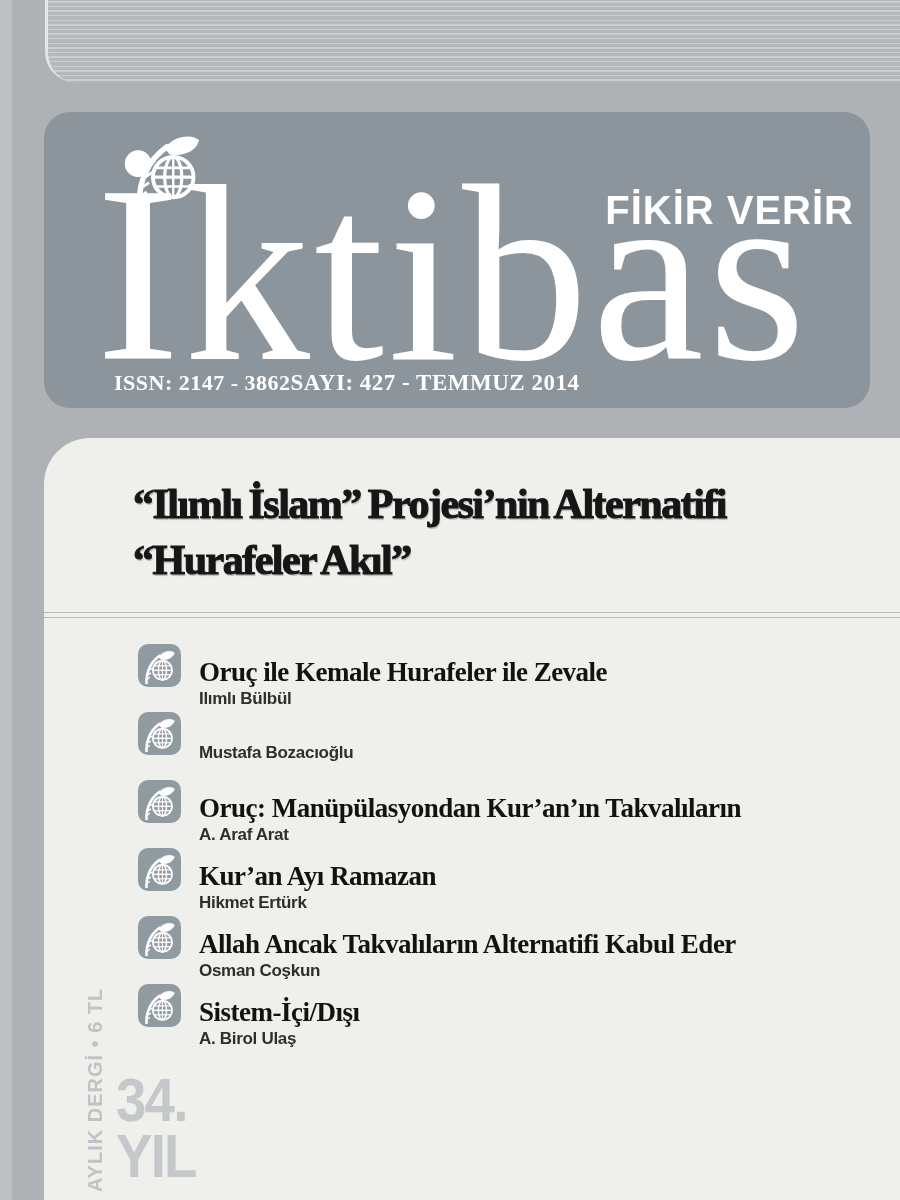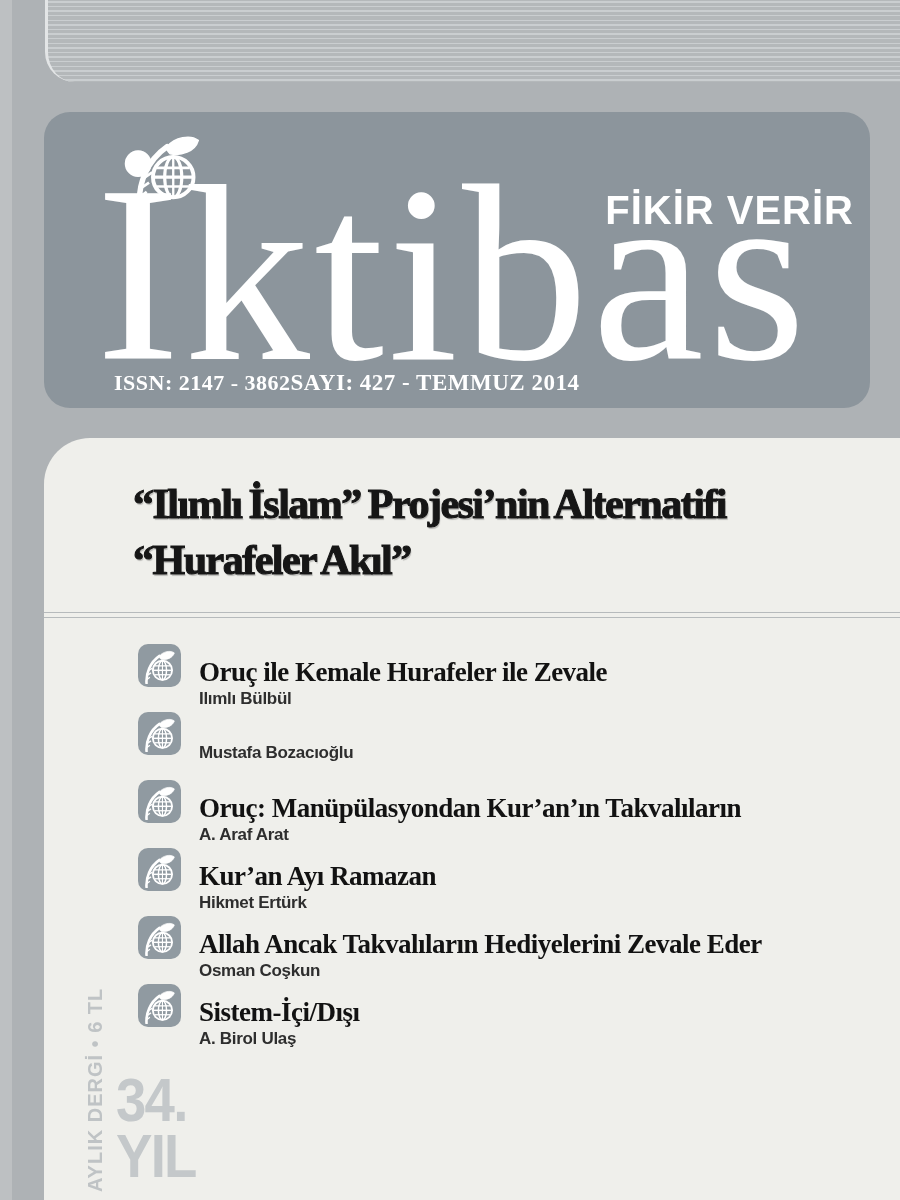--- a/index.html
+++ b/index.html
@@ -162,21 +162,21 @@
         </span>
       </div>
 
       <div class="article-row">
         <span class="article-icon">
           <svg viewBox="0 0 100 100">
               <use href="#quill-globe"></use>
             </svg>
           </span>
         <span class="article-text">
-          <span class="article-title">Allah Ancak Takvalıların Hediyelerini Zevale Eder</span>
+          <span class="article-title">Allah Ancak Takvalıların Alternatifi Kabul Eder</span>
           <span class="article-author">Osman Coşkun</span>
         </span>
       </div>
 
       <div class="article-row">
         <span class="article-icon">
           <svg viewBox="0 0 100 100">
               <use href="#quill-globe"></use>
             </svg>
           </span>

